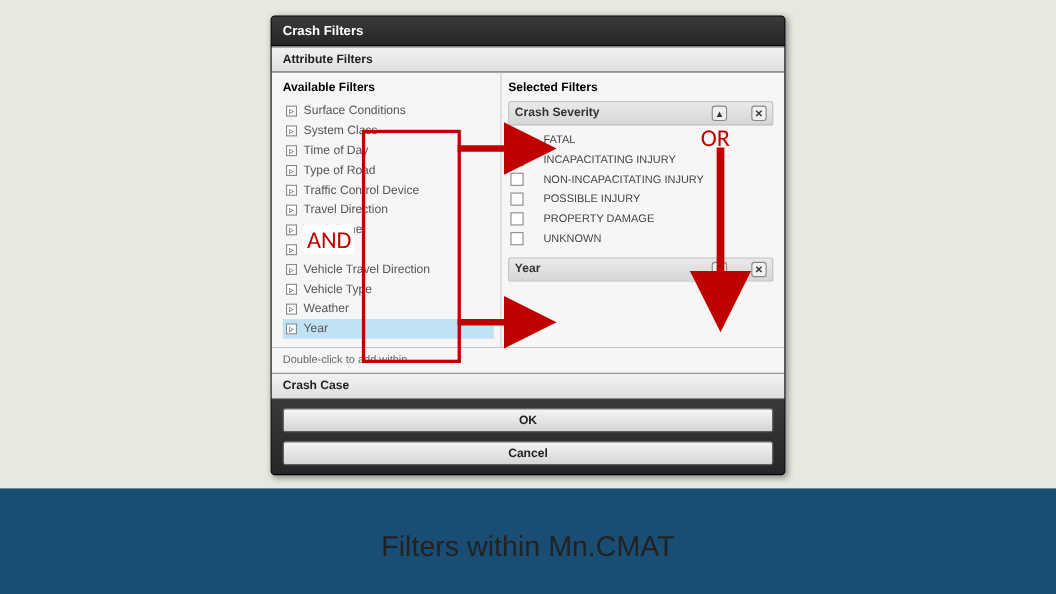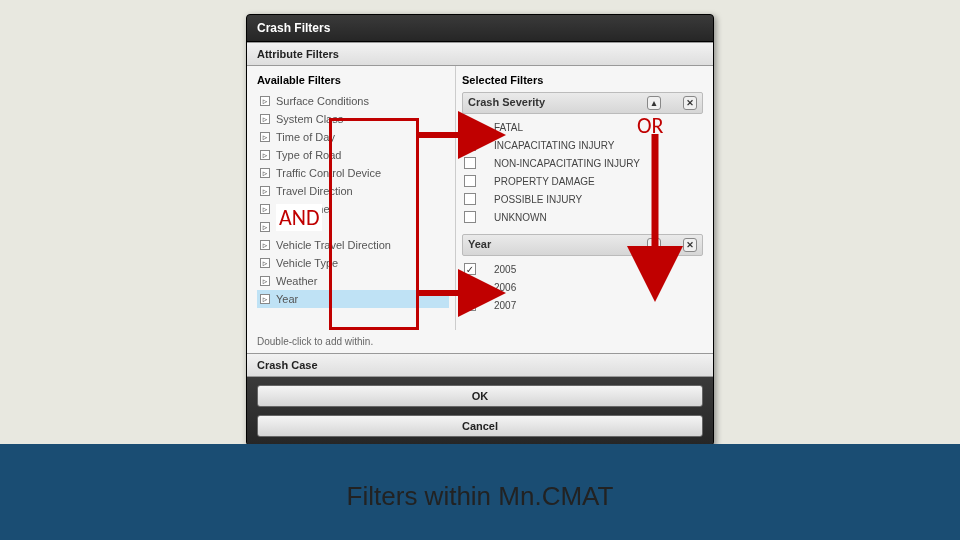--- a/index.html
+++ b/index.html
@@ -116,50 +116,36 @@
               <div class="check">
                 <span class="cbox checked"></span>
                 <span>INCAPACITATING INJURY</span>
               </div>
               <div class="check">
                 <span class="cbox"></span>
                 <span>NON-INCAPACITATING INJURY</span>
               </div>
               <div class="check">
                 <span class="cbox"></span>
-                <span>PROPERTY DAMAGE</span>
+                <span>POSSIBLE INJURY</span>
               </div>
               <div class="check">
                 <span class="cbox"></span>
-                <span>POSSIBLE INJURY</span>
+                <span>PROPERTY DAMAGE</span>
               </div>
               <div class="check">
                 <span class="cbox"></span>
                 <span>UNKNOWN</span>
               </div>
             </div>
             <div class="group-head">
               <span>Year</span>
               <span class="spacer"></span>
               <span class="icon-btn">▴</span>
               <span class="icon-btn">✕</span>
-            </div>
-            <div class="group-body">
-              <div class="check">
-                <span class="cbox checked"></span>
-                <span>2005</span>
-              </div>
-              <div class="check">
-                <span class="cbox"></span>
-                <span>2006</span>
-              </div>
-              <div class="check">
-                <span class="cbox"></span>
-                <span>2007</span>
-              </div>
             </div>
           </div>
       </div>
     </div>
     <div class="dbl-hint">Double-click to add within.</div>
     <div class="crash-case">Crash Case</div>
     <div class="btn-row">
       <button class="btn">OK</button>
       <button class="btn">Cancel</button>
     </div>

